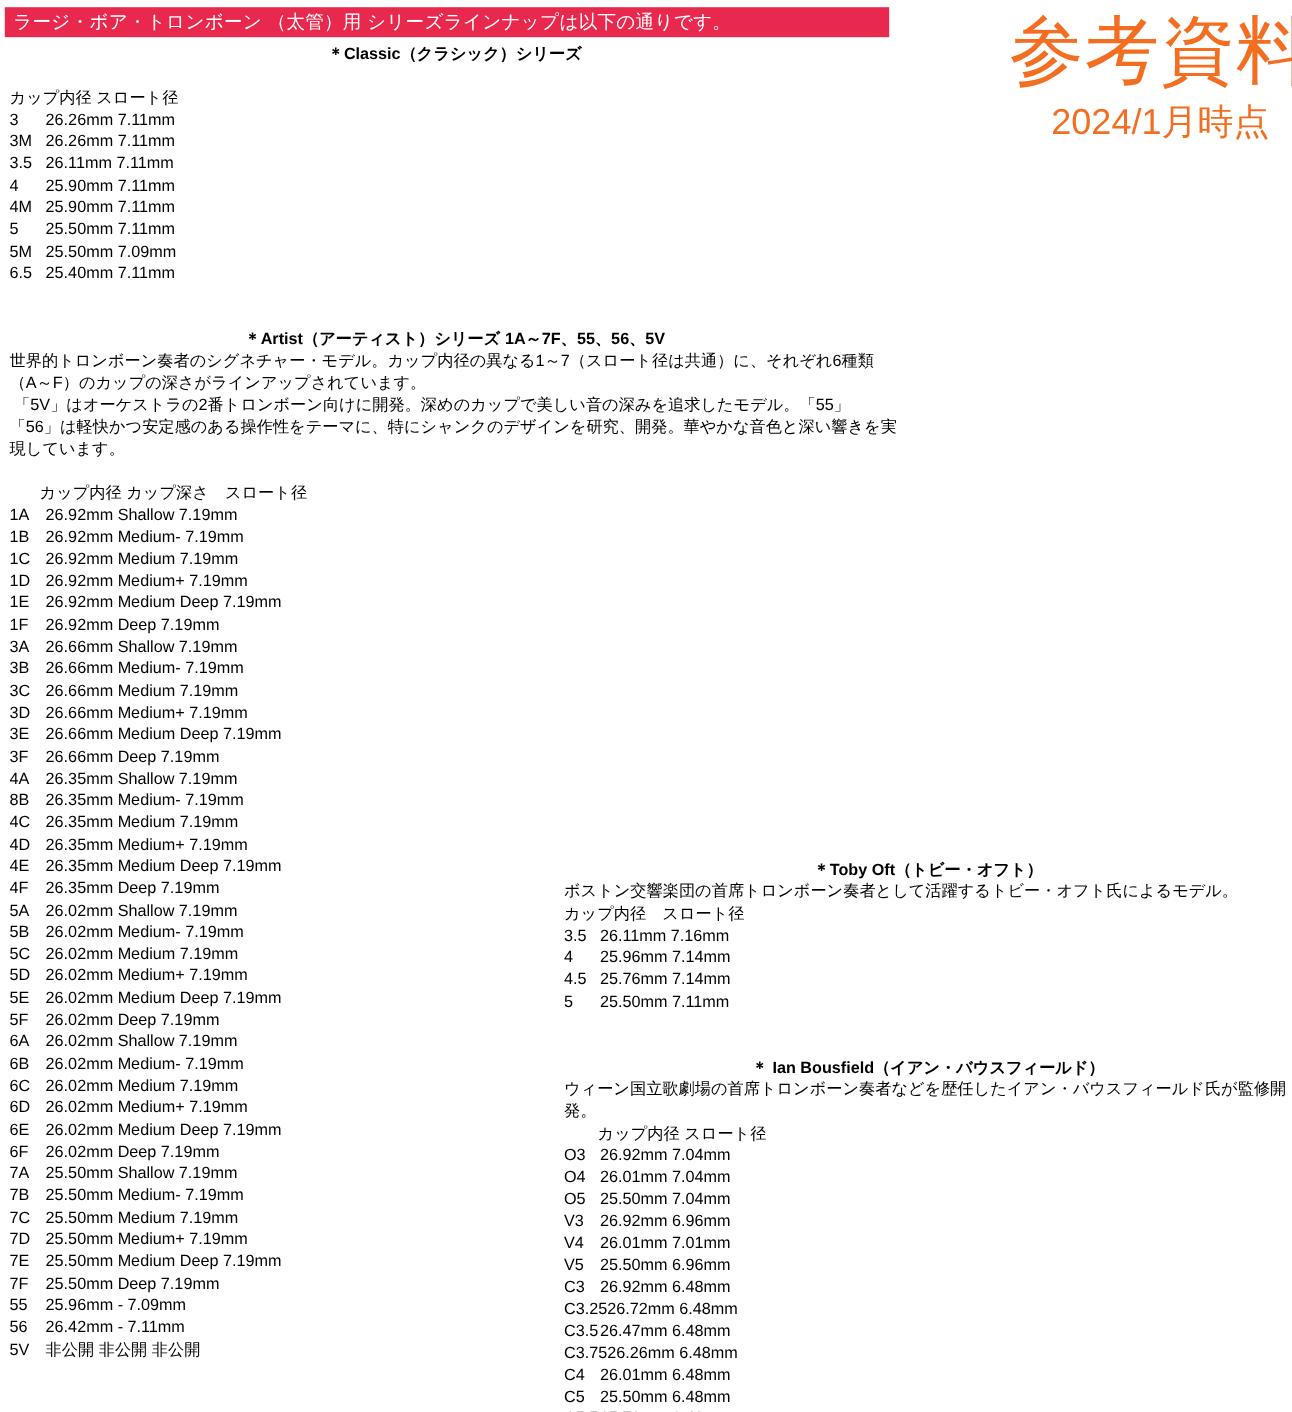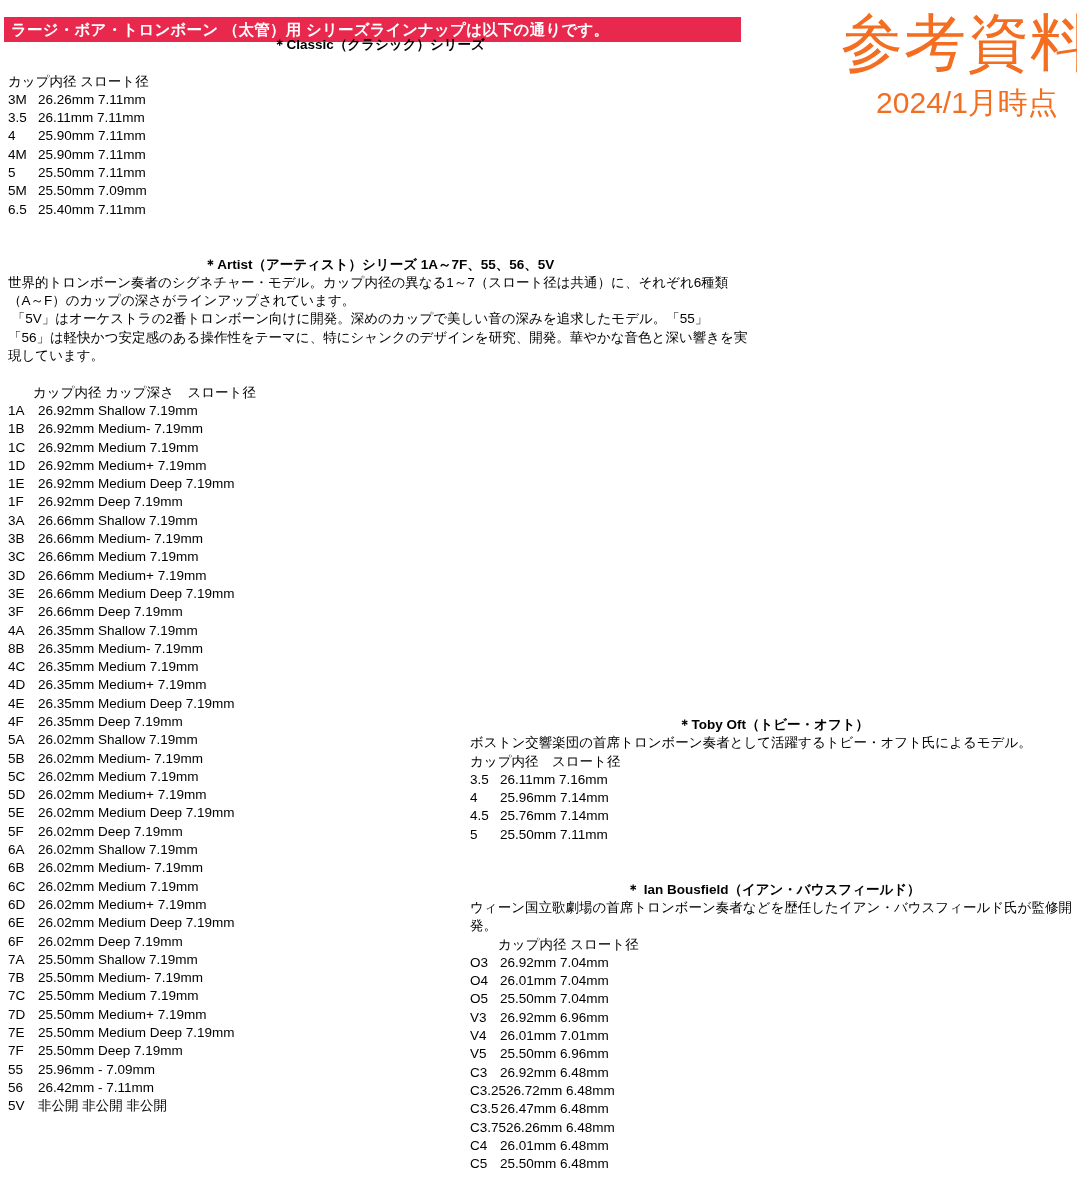--- a/index.html
+++ b/index.html
@@ -7,24 +7,24 @@
     position:relative;
     width:1077px;height:1177px;
     background:#ffffff;
     font-family:"Liberation Sans","DejaVu Sans",sans-serif;
     font-size:13.5px;
     line-height:18.3px;
     color:#000000;
     overflow:hidden;
   }
   .banner{
-    position:absolute;left:4px;top:17px;
+    position:absolute;left:4px;top:6px;
     width:730px;height:25px;
     color:#ffffff;
-    font-weight:bold;
+    font-weight:normal;
     font-size:15.5px;
     line-height:25px;
     padding-left:7px;
     letter-spacing:0.2px;
   }
   .stamp{
     position:absolute;left:835px;top:2px;width:264px;
     text-align:center;
   }
   .stamp-title{
@@ -62,20 +62,21 @@
     <div class="stamp-date">2024/1月時点</div>
   </div>
 
   <div class="left-col">
 
     <section>
       <div class="heading">＊Classic（クラシック）シリーズ</div>
       <div class="blank"></div>
       <div class="table-header">カップ内径 スロート径</div>
       <div>
+          <div class="spec-row"><span class="spec-id">3</span><span class="spec-values">26.26mm 7.11mm</span></div>
           <div class="spec-row"><span class="spec-id">3M</span><span class="spec-values">26.26mm 7.11mm</span></div>
           <div class="spec-row"><span class="spec-id">3.5</span><span class="spec-values">26.11mm 7.11mm</span></div>
           <div class="spec-row"><span class="spec-id">4</span><span class="spec-values">25.90mm 7.11mm</span></div>
           <div class="spec-row"><span class="spec-id">4M</span><span class="spec-values">25.90mm 7.11mm</span></div>
           <div class="spec-row"><span class="spec-id">5</span><span class="spec-values">25.50mm 7.11mm</span></div>
           <div class="spec-row"><span class="spec-id">5M</span><span class="spec-values">25.50mm 7.09mm</span></div>
           <div class="spec-row"><span class="spec-id">6.5</span><span class="spec-values">25.40mm 7.11mm</span></div>
         </div>
     </section>
 

